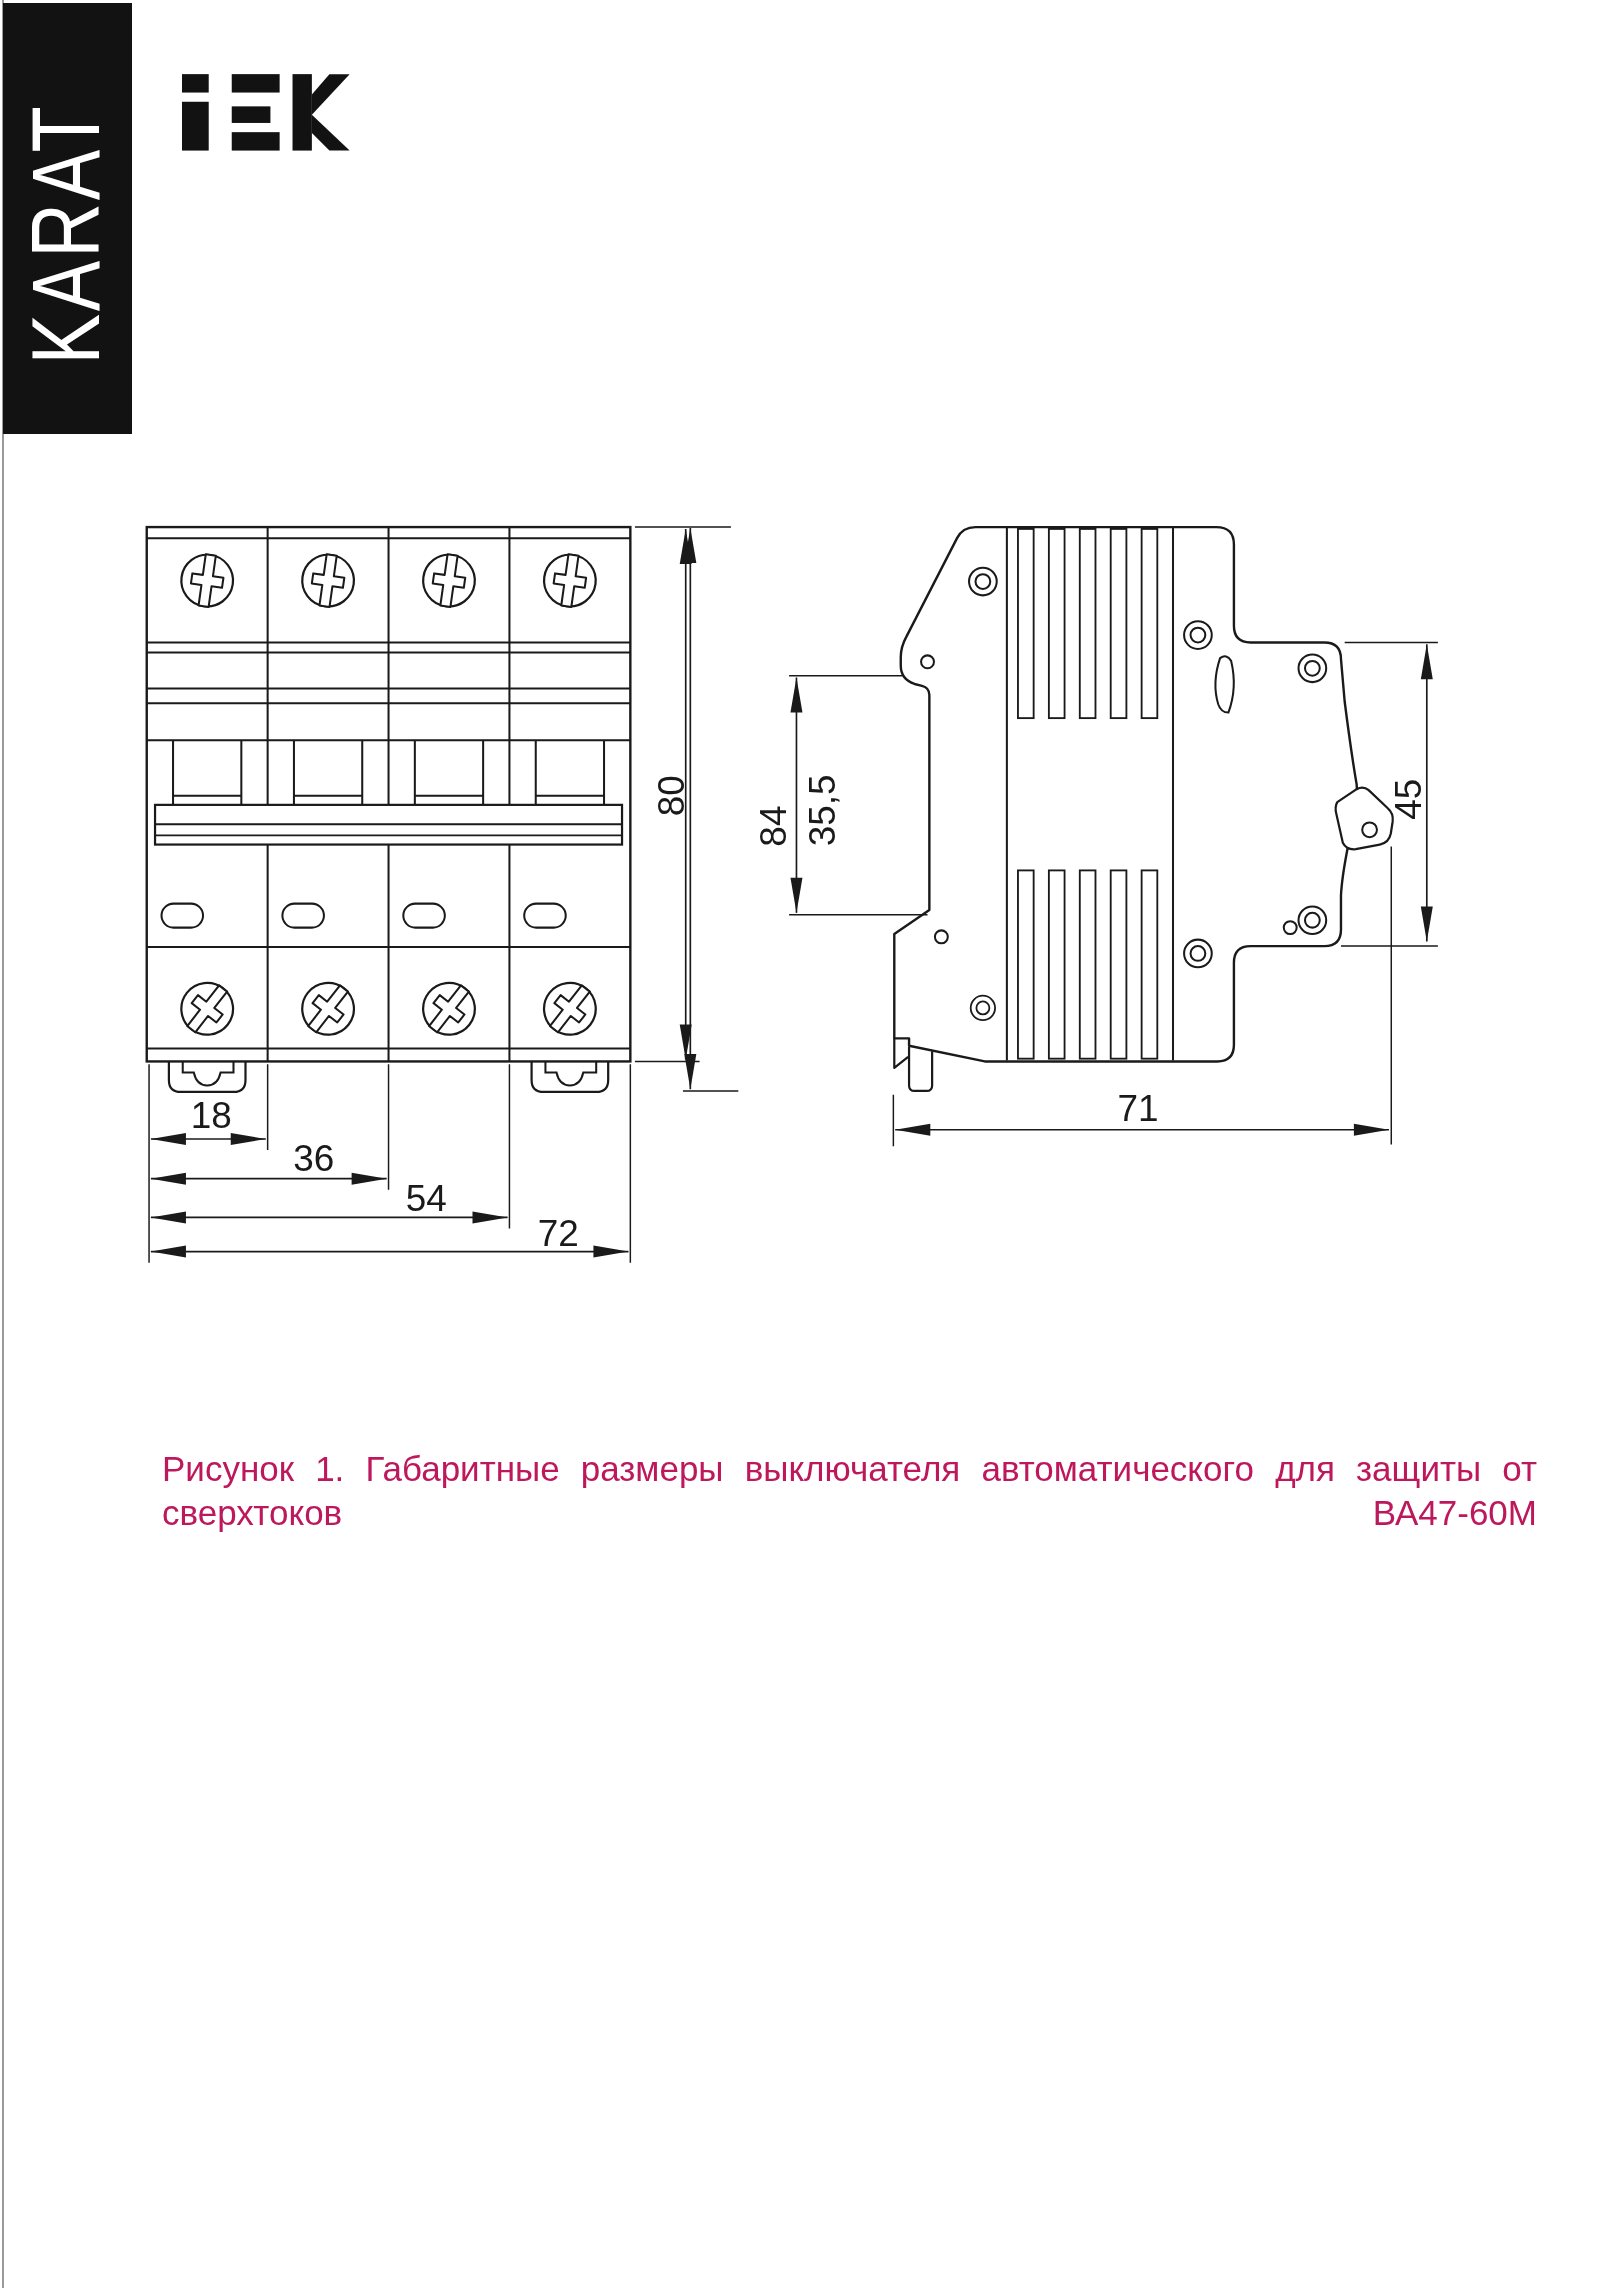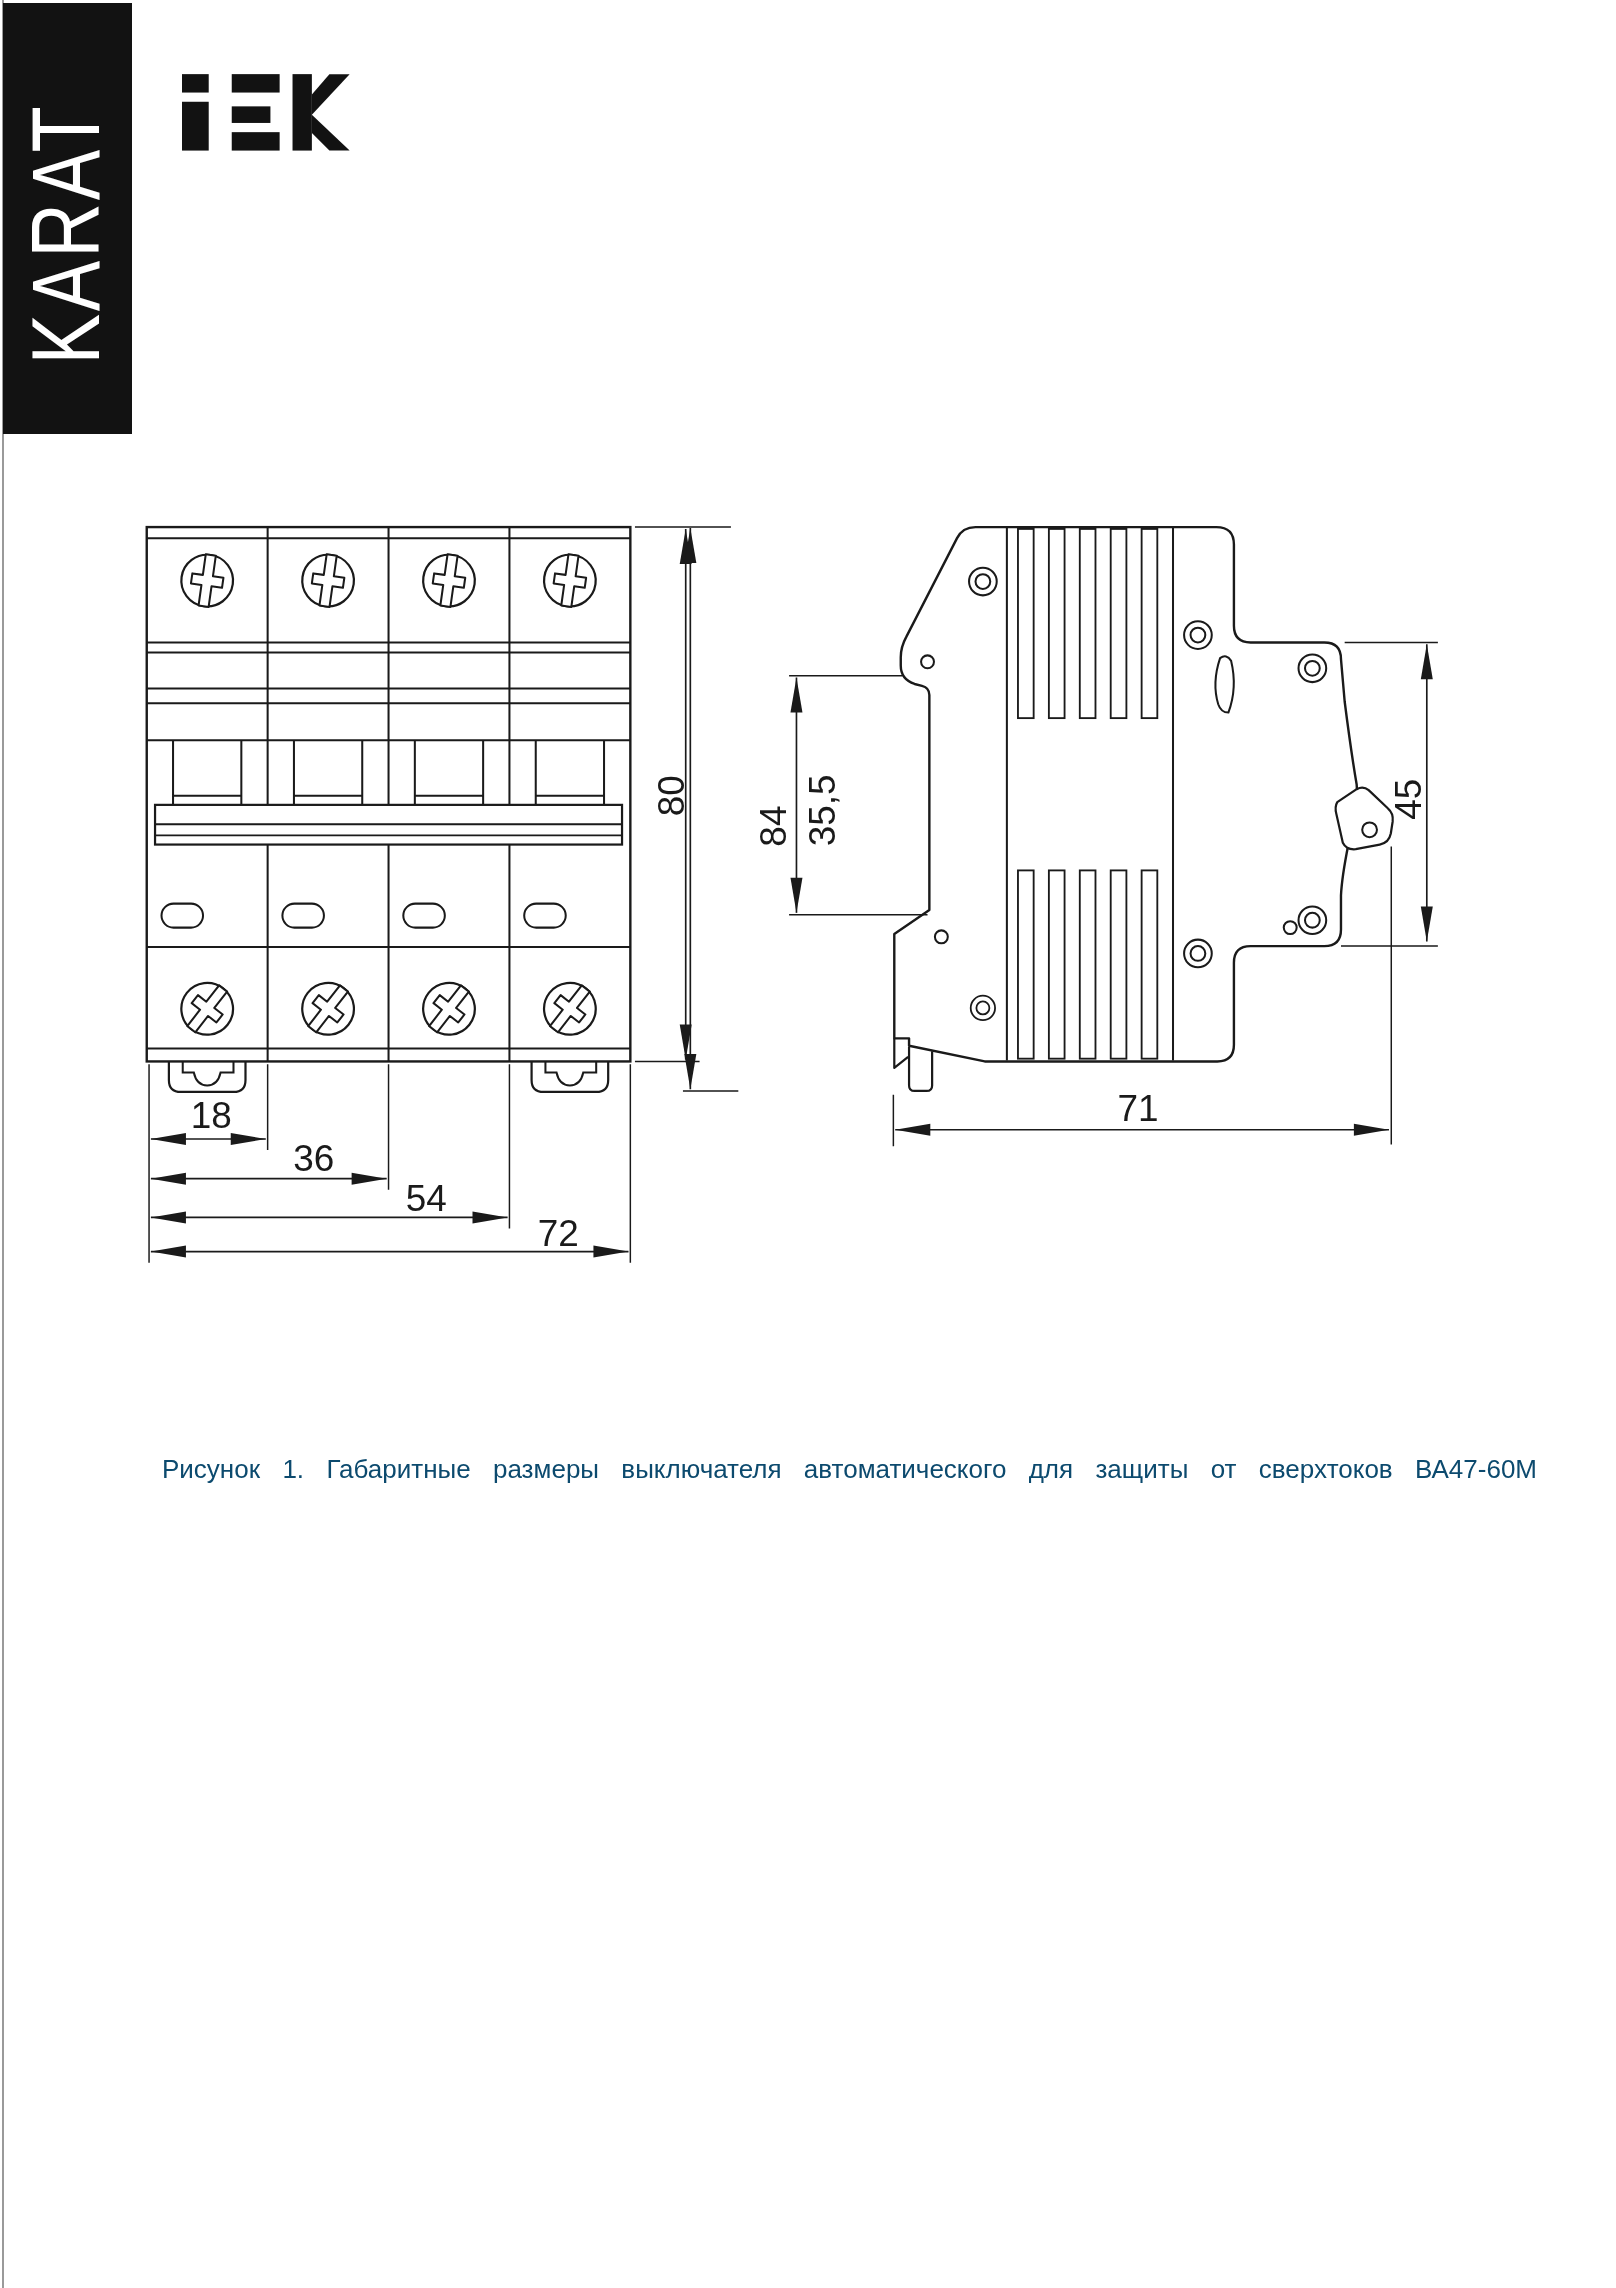--- a/index.html
+++ b/index.html
@@ -6,22 +6,22 @@
   #page{position:relative;width:1616px;height:2289px;background:#ffffff;overflow:hidden;
         font-family:"Liberation Sans",sans-serif;}
   #edge-line{position:absolute;left:1.8px;top:0;width:1.8px;height:2289px;background:#9a9a9a;}
   #banner{position:absolute;left:2.8px;top:2.8px;width:129px;height:431px;background:#121212;}
   #karat{position:absolute;left:66px;top:234px;color:#ffffff;font-size:97px;font-weight:400;
          letter-spacing:3.7px;white-space:nowrap;
          transform:translate(-50%,-50%) rotate(-90deg) scaleX(0.78);}
   #logo{position:absolute;left:182px;top:74px;}
   svg text{fill:#1a1a1a;font-family:"Liberation Sans",sans-serif;font-size:40px;}
   #drawing{position:absolute;left:0;top:0;}
-  #caption{position:absolute;left:162px;top:1447px;width:1375px;font-size:26px;line-height:44px;
-           color:#0c4a6e;text-align:justify;text-align-last:justify;}
+  #caption{position:absolute;left:162px;top:1447px;width:1375px;font-size:35px;line-height:44px;
+           color:#be185d;text-align:justify;text-align-last:justify;}
   .ink{stroke:#1a1a1a;fill:none;}
 </style>
 </head>
 <body>
 
 <div id="page">
   <div id="edge-line"></div>
 
   <div id="banner"></div>
   <div id="karat">KARAT</div>

